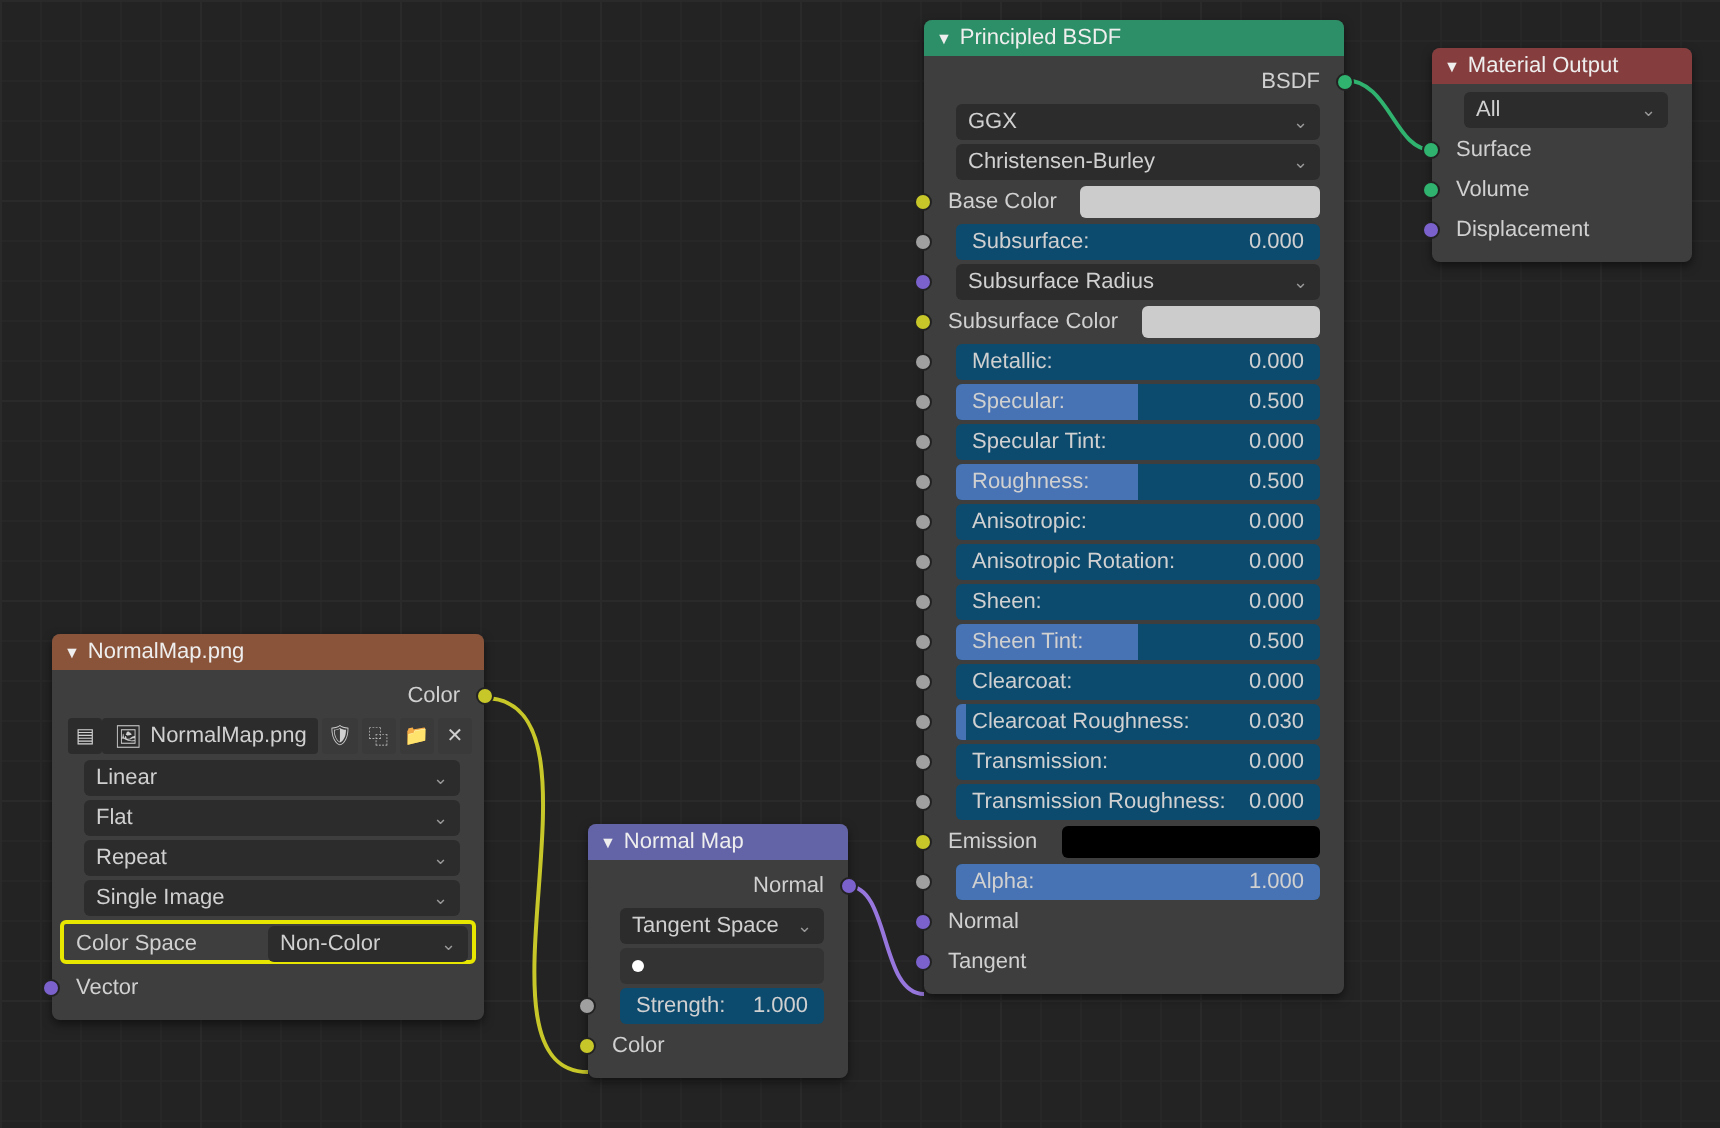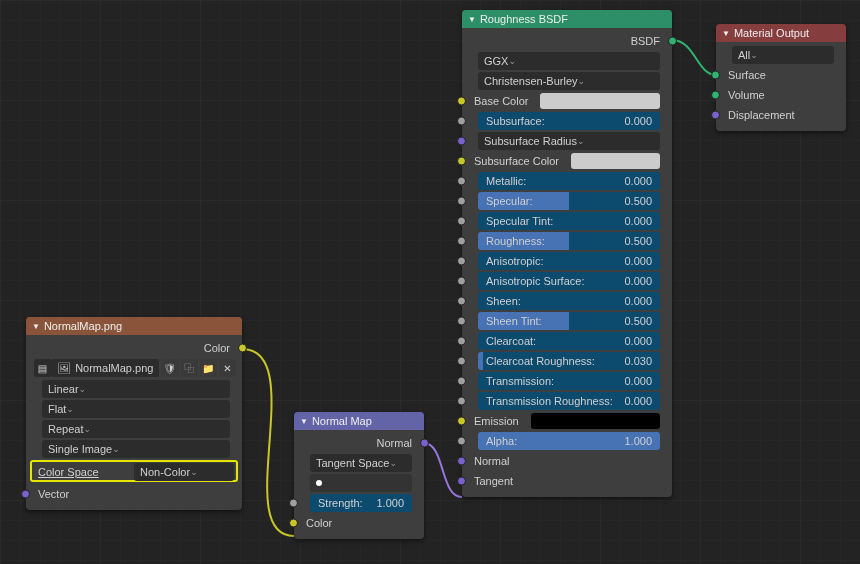--- a/index.html
+++ b/index.html
@@ -64,21 +64,21 @@
   .socket.gray { background: #a0a0a0; }
   .socket.green { background: #2fb36f; }
   .socket.purple { background: #7b61cc; }
   .dropdown {
     background: #2c2c2c;
     border-radius: 3px;
     padding: 0 6px;
     height: 18px;
     display: flex;
     align-items: center;
-    justify-content: flex-start;
+    justify-content: space-between;
     flex: 1;
     margin: 0 4px;
     font-size: 11px;
   }
   .dropdown .chev { font-size: 9px; color: #999; }
   .slider {
     background: #0c4a6e;
     border-radius: 3px;
     height: 18px;
     display: flex;
@@ -187,21 +187,21 @@
           <span class="chev">⌄</span>
         </div>
       </div>
     <div class="row">
         <div class="dropdown">
           <span>Single Image</span>
           <span class="chev">⌄</span>
         </div>
       </div>
     <div class="highlight-box">
-      <span style="flex:1;padding:3px 4px;text-decoration:underline;">Color Space</span>
+      <span style="flex:1;padding:3px 4px;">Color Space</span>
       <div class="dropdown" style="flex:1;">
           <span>Non-Color</span>
           <span class="chev">⌄</span>
         </div>
     </div>
     <div class="row">
       <div class="socket in purple"></div>
       <span>Vector</span>
     </div>
   </div>
@@ -239,21 +239,21 @@
     <div class="row">
       <div class="socket in yellow"></div>
       <span>Color</span>
     </div>
   </div>
 </div>
 
 <div class="node" style="left:462px; top:10px; width:210px;">
   <div class="node-header" style="background:#2d8f67;">
     <span class="tri">▼</span>
-    <span>Roughness BSDF</span>
+    <span>Principled BSDF</span>
   </div>
   <div class="node-body">
     <div class="row right">
         <span>BSDF</span>
         <div class="socket out green"></div>
       </div>
     <div class="row">
         <div class="dropdown">
           <span>GGX</span>
           <span class="chev">⌄</span>
@@ -322,21 +322,21 @@
     <div class="row">
         <div class="socket in gray"></div>
         <div class="slider">
           <span>Anisotropic:</span>
           <span>0.000</span>
         </div>
       </div>
     <div class="row">
         <div class="socket in gray"></div>
         <div class="slider">
-          <span>Anisotropic Surface:</span>
+          <span>Anisotropic Rotation:</span>
           <span>0.000</span>
         </div>
       </div>
     <div class="row">
         <div class="socket in gray"></div>
         <div class="slider">
           <span>Sheen:</span>
           <span>0.000</span>
         </div>
       </div>

